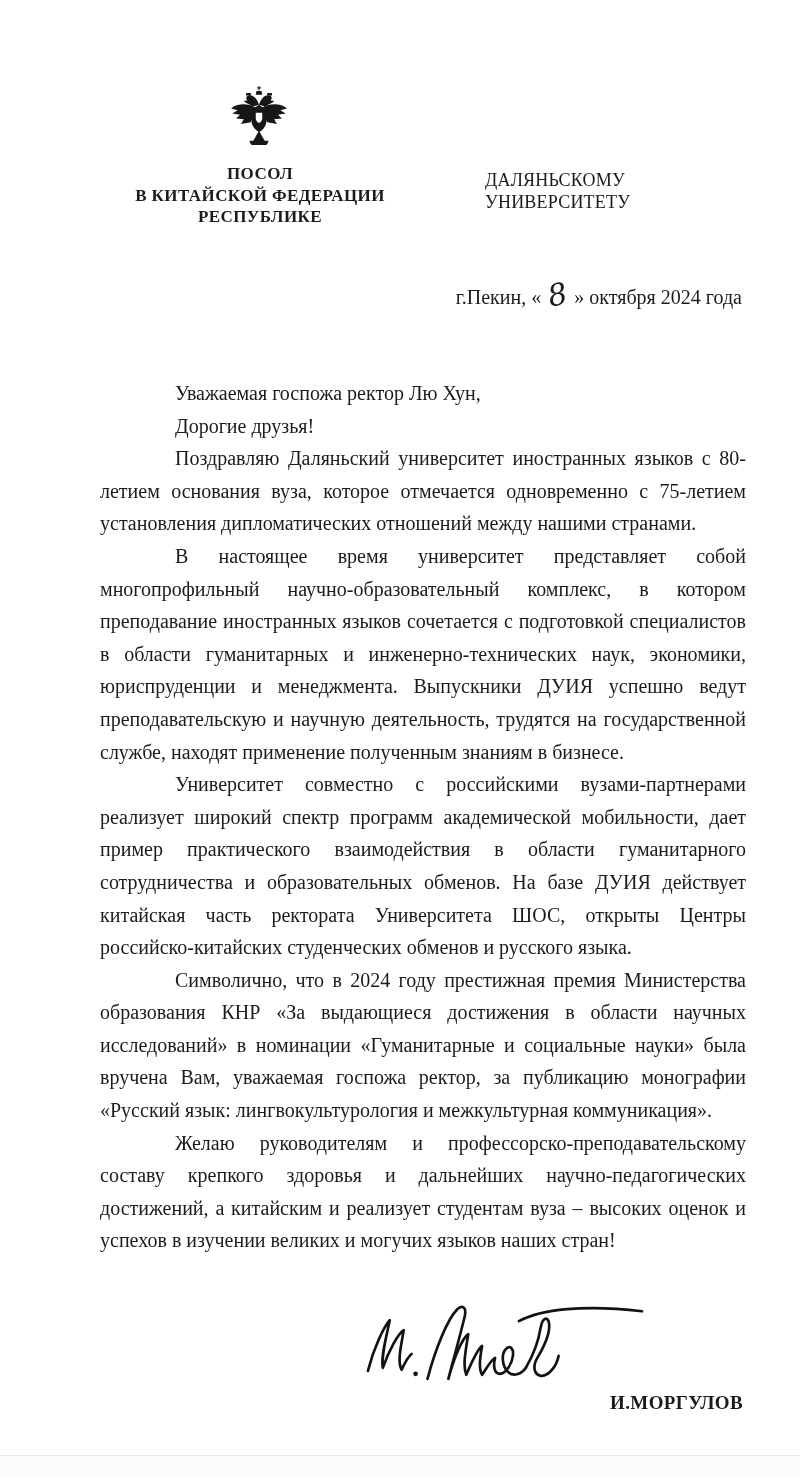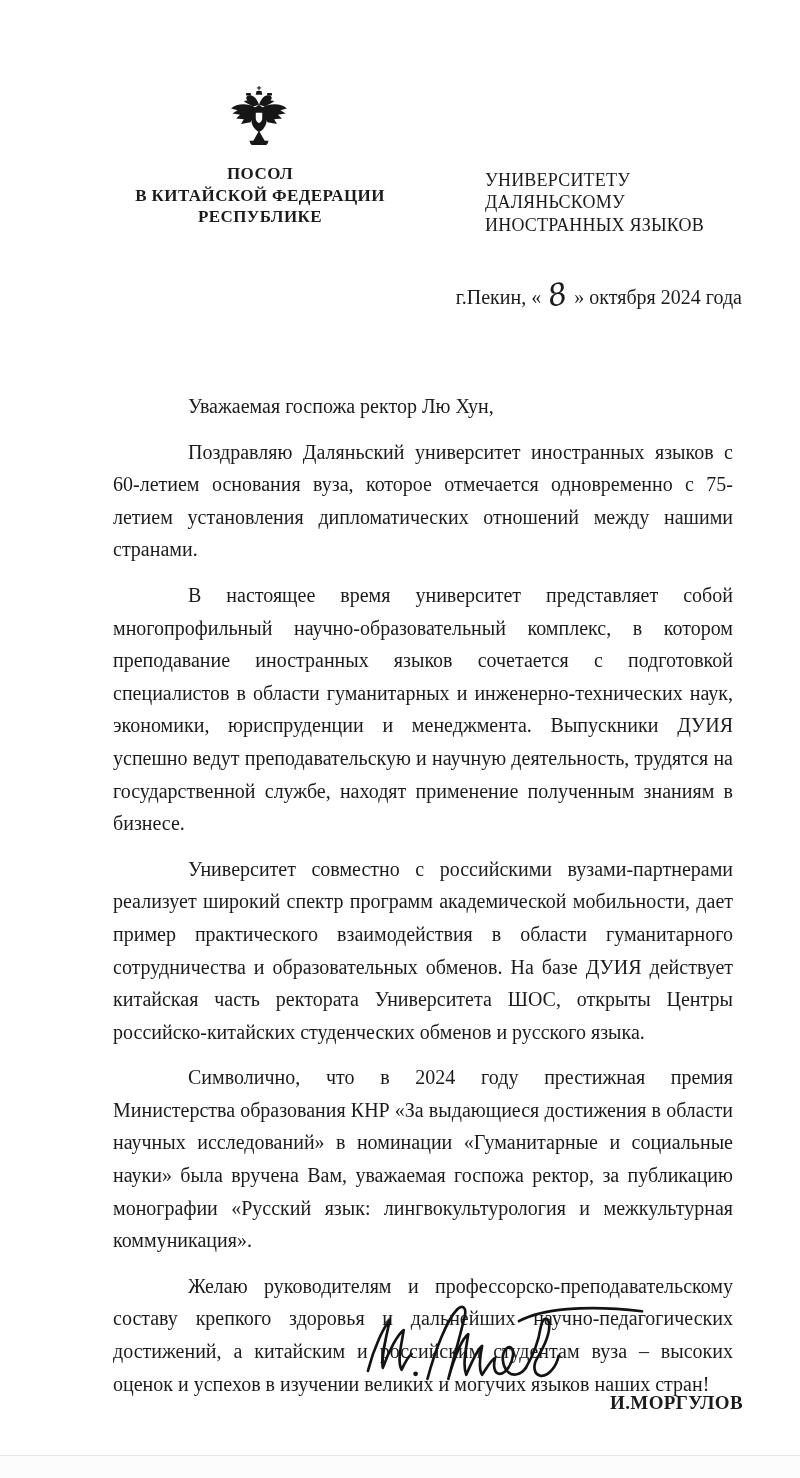--- a/index.html
+++ b/index.html
@@ -67,21 +67,21 @@
   .letter-body {
     position: absolute;
     left: 100px;
     top: 377px;
     width: 646px;
     font-size: 20px;
     line-height: 32.6px;
     text-align: justify;
   }
   .letter-body p {
-    margin: 13px;
+    margin: 0;
     text-indent: 75px;
   }
   .signature-svg {
     position: absolute;
     left: 358px;
     top: 1296px;
     width: 288px;
     height: 102px;
   }
   .signatory-name {
@@ -133,38 +133,38 @@
     </g>
   </svg>
 
   <div class="sender-block">
     <div>ПОСОЛ</div>
     <div>В КИТАЙСКОЙ ФЕДЕРАЦИИ</div>
     <div>РЕСПУБЛИКЕ</div>
   </div>
 
   <div class="recipient-block">
+    <div>ДАЛЯНЬСКОМУ</div>
     <div>УНИВЕРСИТЕТУ</div>
-    <div>ДАЛЯНЬСКОМУ</div>
-    <div>ИНОСТРАННЫХ ЯЗЫКОВ</div>
   </div>
 
   <div class="dateline">
     <span>г.Пекин, «</span>
     <span class="handwritten-day">8</span>
     <span>» октября 2024 года</span>
   </div>
 
   <div class="letter-body">
     <p>Уважаемая госпожа ректор Лю Хун,</p>
-    <p>Поздравляю Даляньский университет иностранных языков с 60-летием основания вуза, которое отмечается одновременно с 75-летием установления дипломатических отношений между нашими странами.</p>
+    <p>Дорогие друзья!</p>
+    <p>Поздравляю Даляньский университет иностранных языков с 80-летием основания вуза, которое отмечается одновременно с 75-летием установления дипломатических отношений между нашими странами.</p>
     <p>В настоящее время университет представляет собой многопрофильный научно-образовательный комплекс, в котором преподавание иностранных языков сочетается с подготовкой специалистов в области гуманитарных и инженерно-технических наук, экономики, юриспруденции и менеджмента. Выпускники ДУИЯ успешно ведут преподавательскую и научную деятельность, трудятся на государственной службе, находят применение полученным знаниям в бизнесе.</p>
     <p>Университет совместно с российскими вузами-партнерами реализует широкий спектр программ академической мобильности, дает пример практического взаимодействия в области гуманитарного сотрудничества и образовательных обменов. На базе ДУИЯ действует китайская часть ректората Университета ШОС, открыты Центры российско-китайских студенческих обменов и русского языка.</p>
     <p>Символично, что в 2024 году престижная премия Министерства образования КНР «За выдающиеся достижения в области научных исследований» в номинации «Гуманитарные и социальные науки» была вручена Вам, уважаемая госпожа ректор, за публикацию монографии «Русский язык: лингвокультурология и межкультурная коммуникация».</p>
-    <p>Желаю руководителям и профессорско-преподавательскому составу крепкого здоровья и дальнейших научно-педагогических достижений, а китайским и российским студентам вуза – высоких оценок и успехов в изучении великих и могучих языков наших стран!</p>
+    <p>Желаю руководителям и профессорско-преподавательскому составу крепкого здоровья и дальнейших научно-педагогических достижений, а китайским и реализует студентам вуза – высоких оценок и успехов в изучении великих и могучих языков наших стран!</p>
   </div>
 
   <svg class="signature-svg" viewBox="0 0 290 100" xmlns="http://www.w3.org/2000/svg" fill="none" stroke="#131313" stroke-width="2.7" stroke-linecap="round" stroke-linejoin="round">
     <path d="M10 74 C16 50 26 30 32 23 C28 42 23 60 25 71 C31 54 40 37 46 33 C44 47 39 64 44 73 C47 66 50 60 54 57"></path>
     <circle cx="58" cy="77" r="2.4" fill="#131313" stroke="none"></circle>
     <path d="M70 82 C78 52 90 22 100 12 C105 7 109.5 10 107.5 19 C102 42 95 66 91 82 C97 60 105 41 111 37 C109 51 105 68 109 78 C115 64 121 51 125 49 C123 59 121 72 125 78 C129 72 134 63 138 61 C136 69 137 77 143 77 C149 77 155 67 156 59 C157 51 153 48 149 52 C144 57 145 69 151 75 C156 80 164 78 169 71"></path>
     <path d="M169 71 C176 59 182 43 184 30 C186 20 191.5 18.5 192.5 27 C193.5 37 186 52 180 62 C176 69 177 78 184 79 C192 80 200 69 202 59"></path>
     <path d="M162 24 C184 12 228 7 286 14"></path>
   </svg>
 

